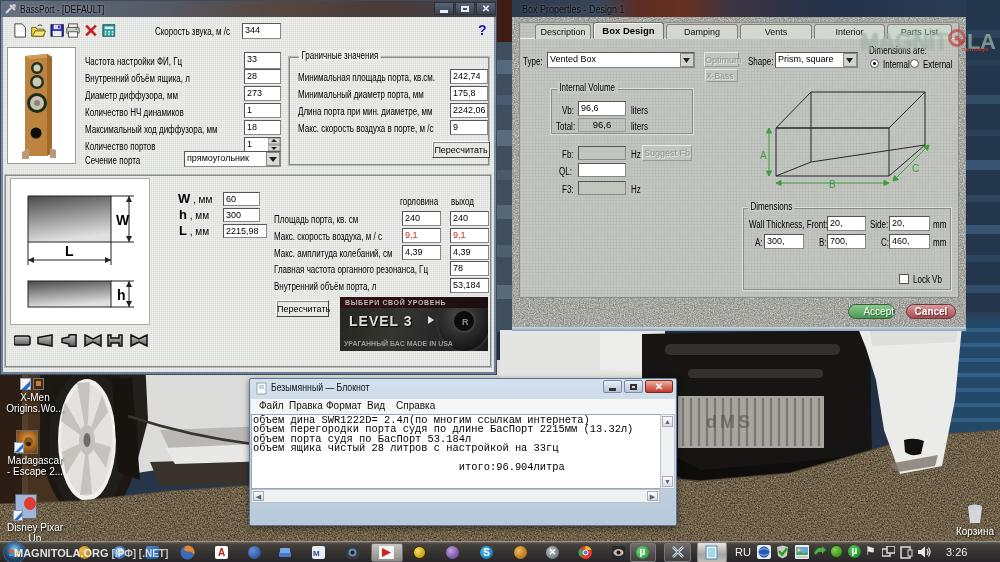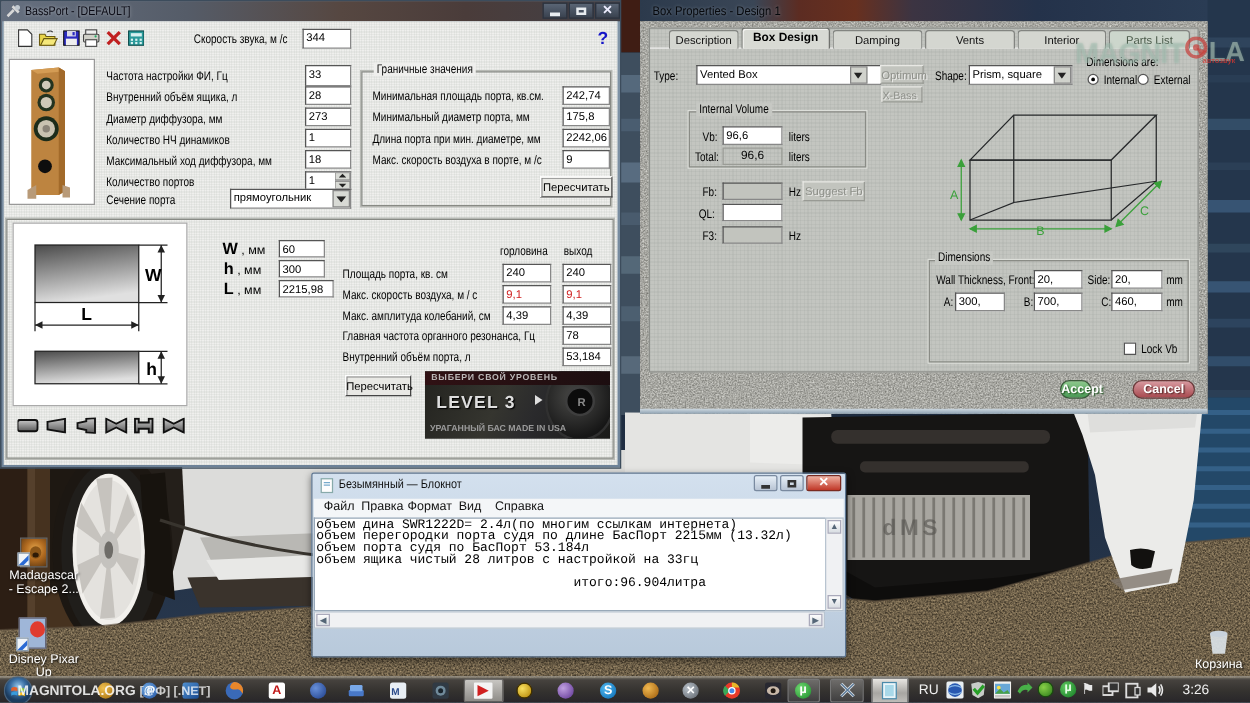--- a/index.html
+++ b/index.html
@@ -126,20 +126,30 @@
     <path d="M880,452 L855,470 L790,480 L700,490 L655,462 L642,440 L642,400 L655,445 L700,470 L800,462 Z" fill="#0e0d0c"></path>
 
     <rect x="0" y="400" width="1000" height="162" clip-path="url(#gravclip)" filter="url(#gravn)"></rect>
     <path d="M0,504 L80,501 L170,491 L300,482 L470,474 L620,474 L700,481 L790,473 L830,462 L872,450 L920,436 L1000,430" fill="none" stroke="#5a4c3c" stroke-width="1.5" opacity="0.6"></path>
     <path d="M858,328 L962,326 L955,400 L942,466 L900,474 L884,430 L876,380 L866,348 Z" fill="#ebebe9"></path>
     <path d="M904,440 Q914,437 924,441 L921,454 Q911,457 905,452 Z" fill="#12110f"></path>
     <path d="M870,330 L958,328 L956,342 L872,346 Z" fill="#dededc"></path>
     <path d="M888,464 L938,455 L935,466 L898,472 Z" fill="#7e766c" opacity="0.8"></path>
   </svg>
 
+  <div class="abs" style="left:0;top:376px;width:70px;height:40px;color:#fff;font-size:10px;text-align:center;text-shadow:1px 1px 2px #000">
+    <div class="abs" style="left:20px;top:2px;width:11px;height:12px;background:#f5f5f5;border:1px solid #9ab"></div>
+    <svg class="abs" style="left:21px;top:5px" width="9" height="9">
+        <path d="M0,9 L9,0 L9,5 L5,9 Z" fill="#2a6ad4"></path>
+      </svg>
+    <div class="abs" style="left:33px;top:2px;width:11px;height:12px;background:#3a2a1a;border:1px solid #777">
+        <div style="margin:2px;width:5px;height:5px;background:#c87f2a"></div>
+      </div>
+    <div class="abs" style="left:-10px;top:16px;width:90px">X-Men<br>Origins.Wo...</div>
+  </div>
   <div class="abs" style="left:0;top:430px;width:70px;height:50px;color:#fff;font-size:10px;text-align:center;text-shadow:1px 1px 2px #000">
     <div class="abs" style="left:16px;top:0;width:22px;height:24px;background:radial-gradient(circle at 55% 40%,#e8a94e 0%,#b06a20 45%,#53310f 100%);border:1px solid #666;overflow:hidden">
       <div style="position:absolute;left:7px;top:6px;width:9px;height:10px;border-radius:50%;background:#8a5518"></div>
       <div style="position:absolute;left:9px;top:11px;width:5px;height:4px;border-radius:50%;background:#2e1a06"></div>
     </div>
     <div class="abs" style="left:14px;top:12px;width:10px;height:11px;background:#f0f4f8;border:1px solid #89a"><svg width="8" height="9">
           <path d="M0,9 L8,1 L8,5 L4,9 Z" fill="#2a6ad4"></path>
         </svg></div>
     <div class="abs" style="left:-12px;top:25px;width:94px">Madagascar<br>- Escape 2...</div>
   </div>
@@ -379,21 +389,21 @@
 
     <div class="abs" style="left:8px;top:38px;width:438px;height:1px;background:#f0f0ee"></div>
     <div class="abs" style="left:23px;top:24px;width:56px;height:15px;background:#d4d6d0;border:1px solid #828480;border-bottom:none;border-radius:3px 3px 0 0;font-size:9px;text-align:center;line-height:15px;color:#111">Description</div>
     <div class="abs" style="left:81px;top:22px;width:71px;height:17px;background:#d8dad4;border:1px solid #70726e;border-bottom:none;border-radius:3px 3px 0 0;font-size:9.5px;font-weight:bold;text-align:center;line-height:16px;color:#000;box-shadow:inset 1px 1px 0 #f4f4f2">Box Design</div>
     <div class="abs" style="left:154px;top:24px;width:72px;height:15px;background:#d4d6d0;border:1px solid #828480;border-bottom:none;border-radius:3px 3px 0 0;font-size:9px;text-align:center;line-height:15px;color:#111">Damping</div>
     <div class="abs" style="left:228px;top:24px;width:72px;height:15px;background:#d4d6d0;border:1px solid #828480;border-bottom:none;border-radius:3px 3px 0 0;font-size:9px;text-align:center;line-height:15px;color:#111">Vents</div>
     <div class="abs" style="left:302px;top:24px;width:71px;height:15px;background:#d4d6d0;border:1px solid #828480;border-bottom:none;border-radius:3px 3px 0 0;font-size:9px;text-align:center;line-height:15px;color:#111">Interior</div>
     <div class="abs" style="left:375px;top:24px;width:65px;height:15px;background:#ccd6cc;border:1px solid #828480;border-bottom:none;border-radius:3px 3px 0 0;font-size:9px;text-align:center;line-height:15px;color:#4a5a4a">Parts List</div>
 
     <div class="lbl" style="left:11px;top:56px">Type:</div>
-    <div class="inp" style="left:45px;top:52px;width:148px;height:16px">Vented Box</div>
+    <div class="inp" style="left:35px;top:52px;width:148px;height:16px">Vented Box</div>
     <div class="abs" style="left:168px;top:53px;width:14px;height:14px;background:#d0d2cc;border:1px solid #888"></div>
     <svg class="abs" style="left:171px;top:58px" width="8" height="5">
         <path d="M0,0 L7,0 L3.5,5 Z" fill="#222"></path>
       </svg>
     <div class="abs" style="left:192px;top:52px;width:35px;height:15px;background:#c2c4be;border:1px solid #989a94;border-top-color:#e8e8e4;border-left-color:#e8e8e4;font-size:9px;text-align:right;line-height:14px;color:#8e908a;text-shadow:1px 1px 0 #e8e8e6">Optimum</div>
     <div class="abs" style="left:193px;top:69px;width:33px;height:13px;background:#c2c4be;border:1px solid #989a94;border-top-color:#e8e8e4;border-left-color:#e8e8e4;font-size:8.5px;line-height:12px;color:#8e908a;text-shadow:1px 1px 0 #e8e8e6;white-space:nowrap">X-Bass</div>
     <div class="lbl" style="left:236px;top:56px">Shape:</div>
     <div class="inp" style="left:263px;top:52px;width:83px;height:16px">Prism, square</div>
     <div class="abs" style="left:331px;top:53px;width:14px;height:14px;background:#d0d2cc;border:1px solid #888"></div>
     <svg class="abs" style="left:334px;top:58px" width="8" height="5">
@@ -458,21 +468,21 @@
     <div class="lbl" style="left:243px;top:237px">A:</div>
     <div class="inp" style="left:252px;top:234px;width:40px;height:15px">300,</div>
     <div class="lbl" style="left:307px;top:237px">B:</div>
     <div class="inp" style="left:315px;top:234px;width:39px;height:15px">700,</div>
     <div class="lbl" style="left:369px;top:237px">C:</div>
     <div class="inp" style="left:377px;top:234px;width:41px;height:15px">460,</div>
     <div class="lbl" style="left:421px;top:237px">mm</div>
     <div class="abs" style="left:387px;top:274px;width:10px;height:10px;background:#fff;border:1px solid #555"></div>
     <div class="lbl" style="left:401px;top:274px">Lock Vb</div>
 
-    <div class="abs" style="left:336px;top:304px;width:25px;height:15px;border-radius:8px;background:linear-gradient(180deg,#8cc88c,#4a9a55);border:1px solid #3a5a3a;color:#fff;font-size:10px;font-weight:bold;text-align:left;line-height:13px;text-shadow:1px 1px 1px #2a5a2a">Accept</div>
+    <div class="abs" style="left:336px;top:304px;width:47px;height:15px;border-radius:8px;background:linear-gradient(180deg,#8cc88c,#4a9a55);border:1px solid #3a5a3a;color:#fff;font-size:10px;font-weight:normal;text-align:right;line-height:13px;text-shadow:1px 1px 1px #2a5a2a">Accept</div>
     <div class="abs" style="left:394px;top:304px;width:50px;height:15px;border-radius:8px;background:linear-gradient(180deg,#d89aa0,#a84a50);border:1px solid #6a3a3a;color:#fff;font-size:10px;font-weight:bold;text-align:center;line-height:13px;text-shadow:1px 1px 1px #5a2a2a">Cancel</div>
   </div>
 
   <div class="abs" id="notepad" style="left:249px;top:378px;width:428px;height:148px">
     <div class="abs" style="left:0;top:0;width:428px;height:148px;background:linear-gradient(180deg,#d3e0ee,#b8c9db);border:1px solid #5d7693;border-radius:2px;box-shadow:0 2px 6px rgba(0,0,0,0.5)"></div>
     <svg class="abs" style="left:7px;top:4px" width="12" height="13">
         <rect x="1" y="1" width="9" height="11" fill="#fdfdfd" stroke="#8aa"></rect>
         <line x1="3" y1="4" x2="8" y2="4" stroke="#7ac"></line>
         <line x1="3" y1="6" x2="8" y2="6" stroke="#7ac"></line>
       </svg>

